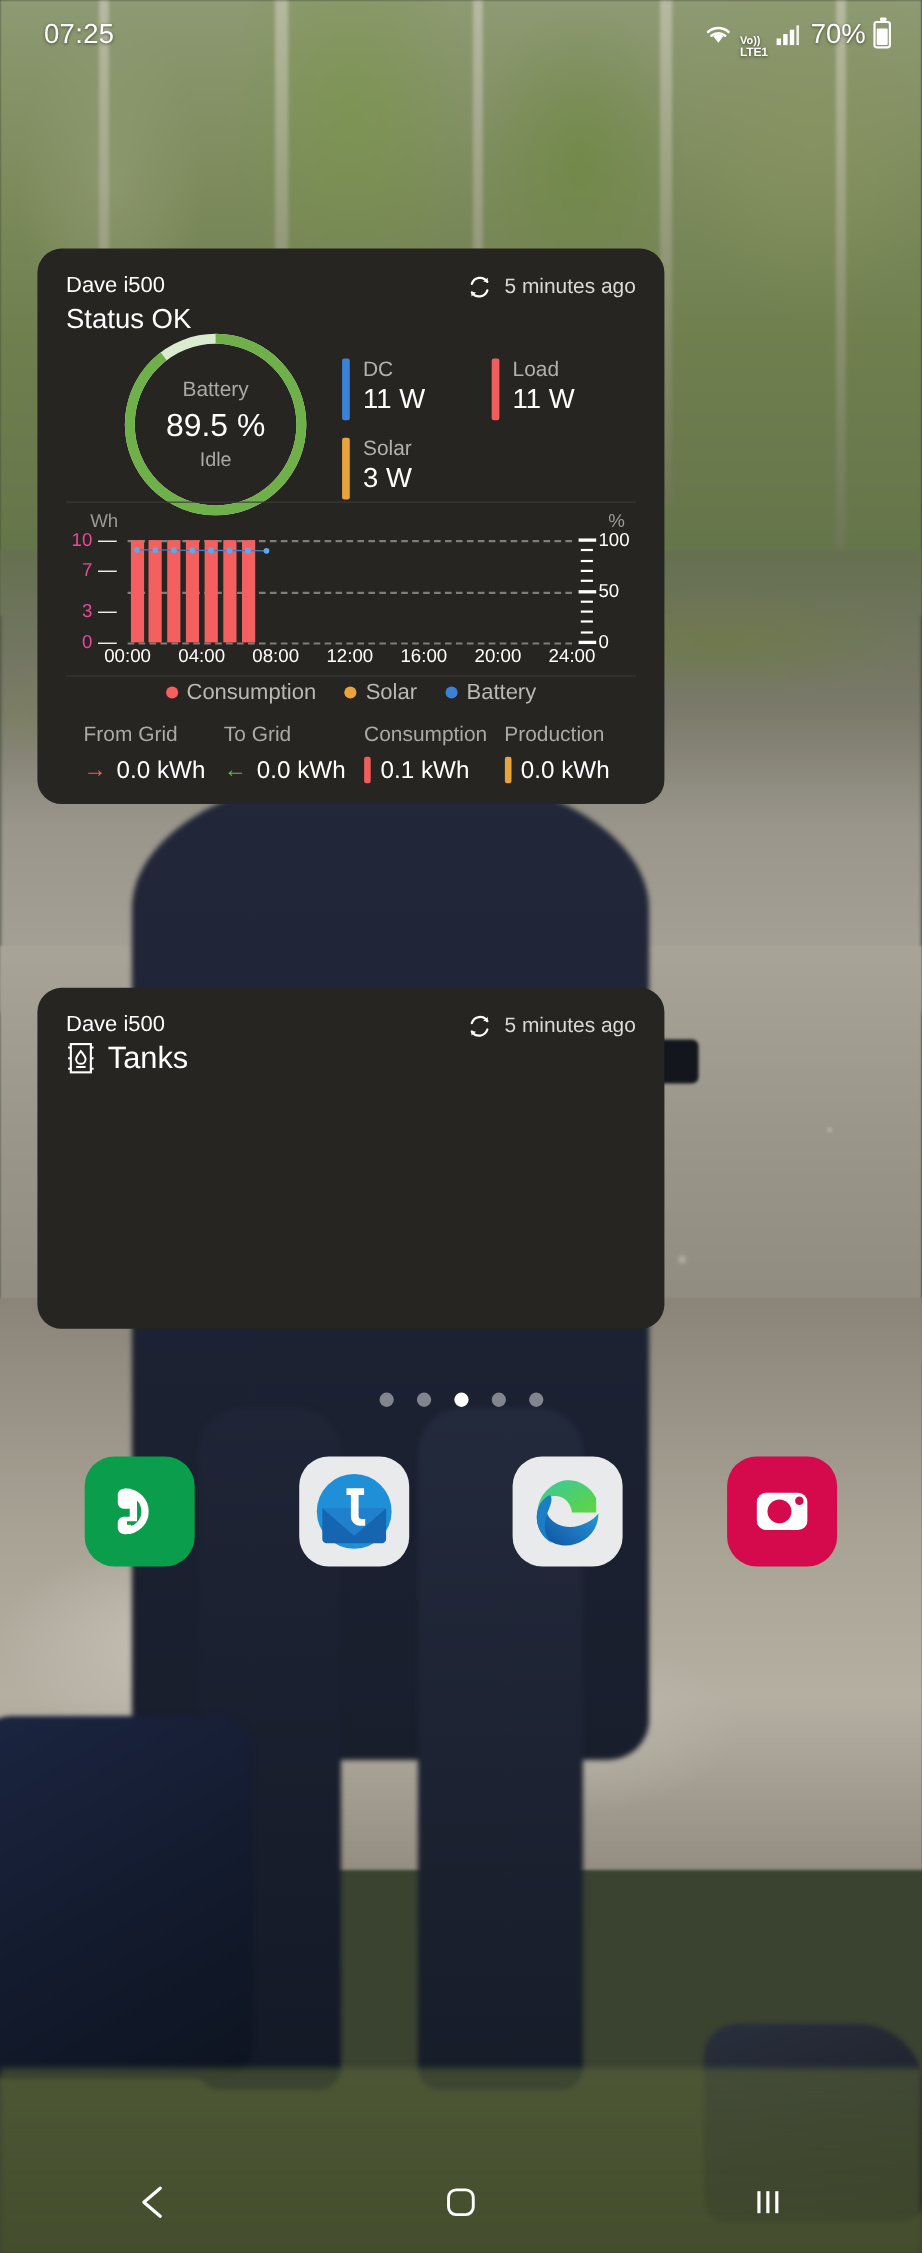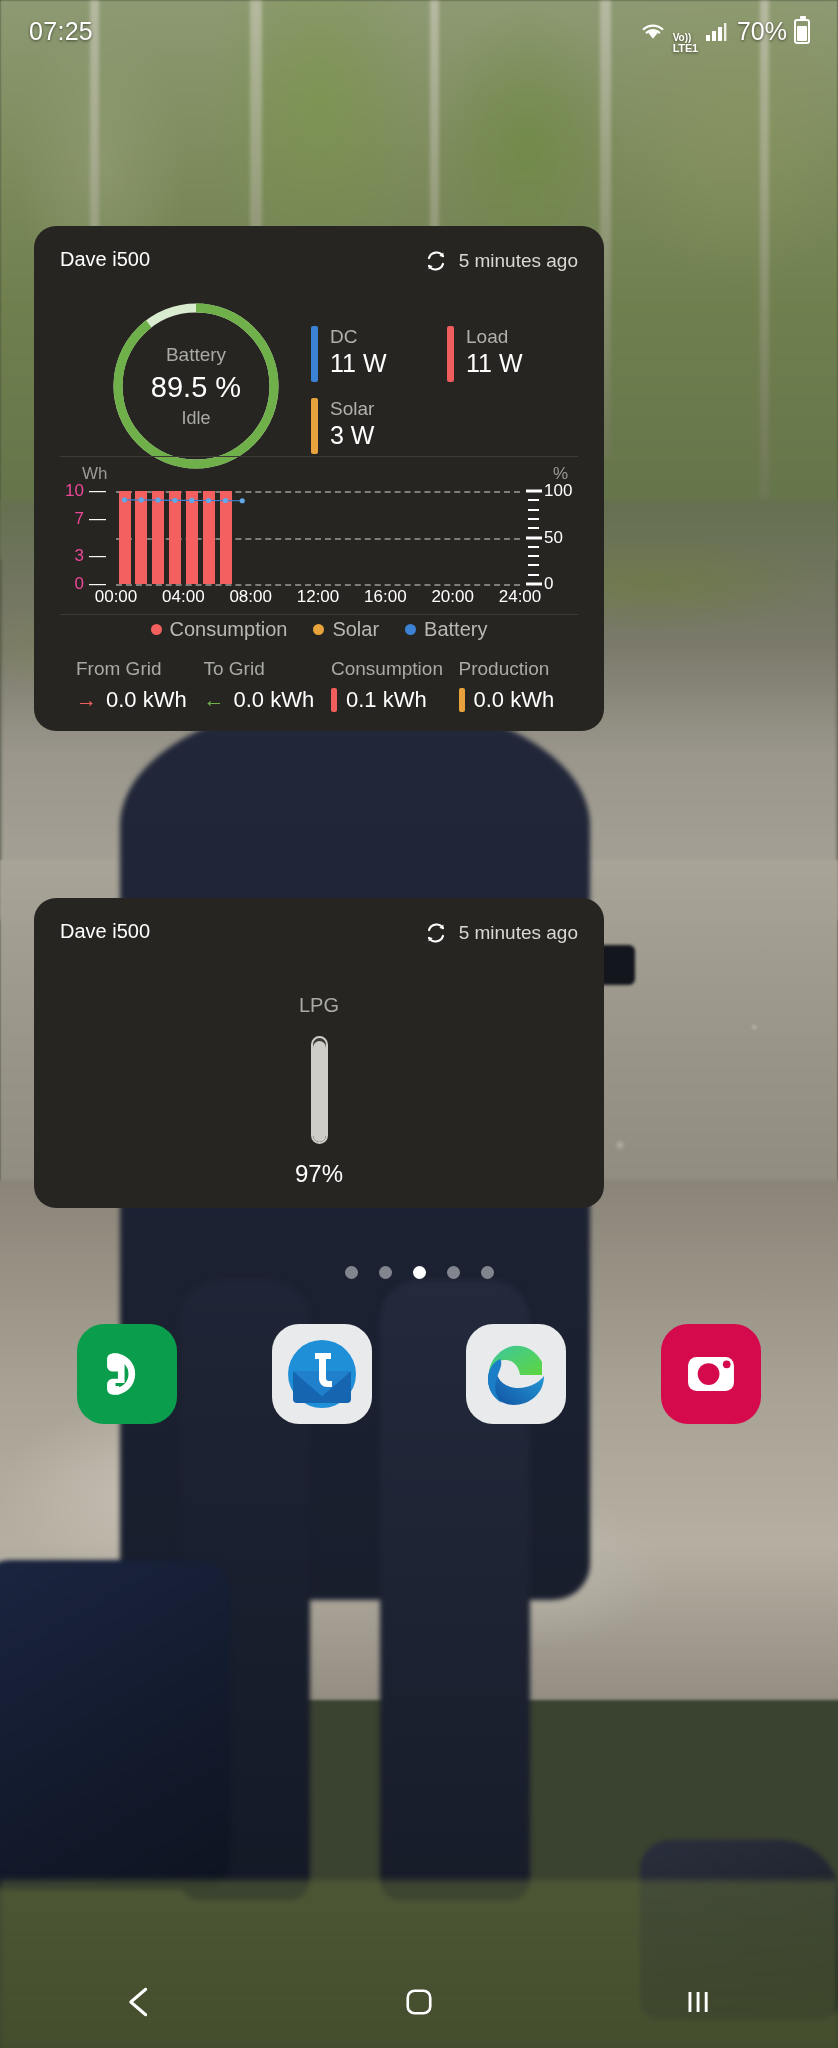--- a/index.html
+++ b/index.html
@@ -88,21 +88,21 @@
     filter:blur(2px); border-radius:30px 60px 20px 20px;
   }
   .wp-grass {
     left:0; right:0; top:1880px; height:170px;
     background:linear-gradient(180deg,rgba(92,104,58,.55),rgba(70,80,45,.85));
     filter:blur(3px);
   }
 
   
   #statusbar {
-    position:absolute; top:0; left:1px; right:0; height:62px;
+    position:absolute; top:0; left:12px; right:0; height:62px;
     display:flex; align-items:center; justify-content:space-between;
     padding:0 28px; color:#fff;
     text-shadow:0 1px 3px rgba(0,0,0,.55);
   }
   #clock { font-size:25px; letter-spacing:.3px; }
   #sb-right { display:flex; align-items:center; gap:7px; }
   .sb-ico { display:flex; align-items:center; }
   .volte { display:flex; flex-direction:column; line-height:1; font-size:9px; font-weight:bold;margin-top:24px; }
   .volte .v1 { font-size:10px; }
   .volte .v2 { font-size:11px; letter-spacing:-.2px; }
@@ -263,20 +263,21 @@
       <svg class="sync-ico" viewBox="0 0 24 24">
         <path d="M5.5 9.3 A7.2 7.2 0 0 1 18.5 7.6" stroke="#fff" stroke-width="1.9" fill="none" stroke-linecap="round"></path>
         <path d="M18.5 14.7 A7.2 7.2 0 0 1 5.5 16.4" stroke="#fff" stroke-width="1.9" fill="none" stroke-linecap="round"></path>
         <path d="M18.8 4.2 L18.9 8.2 L15 7.4 Z" fill="#fff"></path>
         <path d="M5.2 19.8 L5.1 15.8 L9 16.6 Z" fill="#fff"></path>
       </svg>
       <span>5 minutes ago</span>
     </div>
   </div>
 
+  <div class="status-line">Status OK</div>
 
   <div id="ring-wrap">
     <svg viewBox="0 0 172 172">
       <circle cx="86" cy="86" r="78" fill="none" stroke="#d9ecd0" stroke-width="9"></circle>
       <circle id="ring-arc" cx="86" cy="86" r="78" fill="none" stroke="#6fb04a" stroke-width="9" stroke-linecap="butt" transform="rotate(-90 86 86)" stroke-dasharray="438.62916629420687 490.0884539600077"></circle>
     </svg>
     <div class="ring-txt">
       <span class="ring-label">Battery</span>
       <span class="ring-val">89.5 %</span>
       <span class="ring-sub">Idle</span>
@@ -416,28 +417,35 @@
       <svg class="sync-ico" viewBox="0 0 24 24">
         <path d="M5.5 9.3 A7.2 7.2 0 0 1 18.5 7.6" stroke="#fff" stroke-width="1.9" fill="none" stroke-linecap="round"></path>
         <path d="M18.5 14.7 A7.2 7.2 0 0 1 5.5 16.4" stroke="#fff" stroke-width="1.9" fill="none" stroke-linecap="round"></path>
         <path d="M18.8 4.2 L18.9 8.2 L15 7.4 Z" fill="#fff"></path>
         <path d="M5.2 19.8 L5.1 15.8 L9 16.6 Z" fill="#fff"></path>
       </svg>
       <span>5 minutes ago</span>
     </div>
   </div>
 
-
-  <div id="lpg-block">
-    <span id="lpg-label">LPG</span>
-    <div id="lpg-tube">
-      <div id="lpg-fill" style="height: 97%; background: rgb(207, 205, 199);"></div>
-    </div>
-    <span id="lpg-val">97%</span>
-  </div>
+  <div class="tank-title">
+    <svg width="27" height="30" viewBox="0 0 24 28">
+      <rect x="3.5" y="2" width="17" height="24" fill="none" stroke="#fff" stroke-width="1.8"></rect>
+      <path d="M12 8 C9 11.6 8 13.1 8 14.8 a4 4 0 0 0 8 0 C16 13.1 15 11.6 12 8 Z" fill="none" stroke="#fff" stroke-width="1.7"></path>
+      <line x1="8" y1="21.5" x2="16" y2="21.5" stroke="#fff" stroke-width="1.7"></line>
+      <line x1="1.2" y1="5" x2="3.5" y2="5" stroke="#fff" stroke-width="1.7"></line>
+      <line x1="1.2" y1="14" x2="3.5" y2="14" stroke="#fff" stroke-width="1.7"></line>
+      <line x1="1.2" y1="23" x2="3.5" y2="23" stroke="#fff" stroke-width="1.7"></line>
+      <line x1="20.5" y1="5" x2="22.8" y2="5" stroke="#fff" stroke-width="1.7"></line>
+      <line x1="20.5" y1="14" x2="22.8" y2="14" stroke="#fff" stroke-width="1.7"></line>
+      <line x1="20.5" y1="23" x2="22.8" y2="23" stroke="#fff" stroke-width="1.7"></line>
+    </svg>
+    <span>Tanks</span>
+  </div>
+
 </div>
 
 <div id="page-dots">
     <div class="pd"></div>
     <div class="pd"></div>
     <div class="pd active"></div>
     <div class="pd"></div>
     <div class="pd"></div>
   </div>
 

